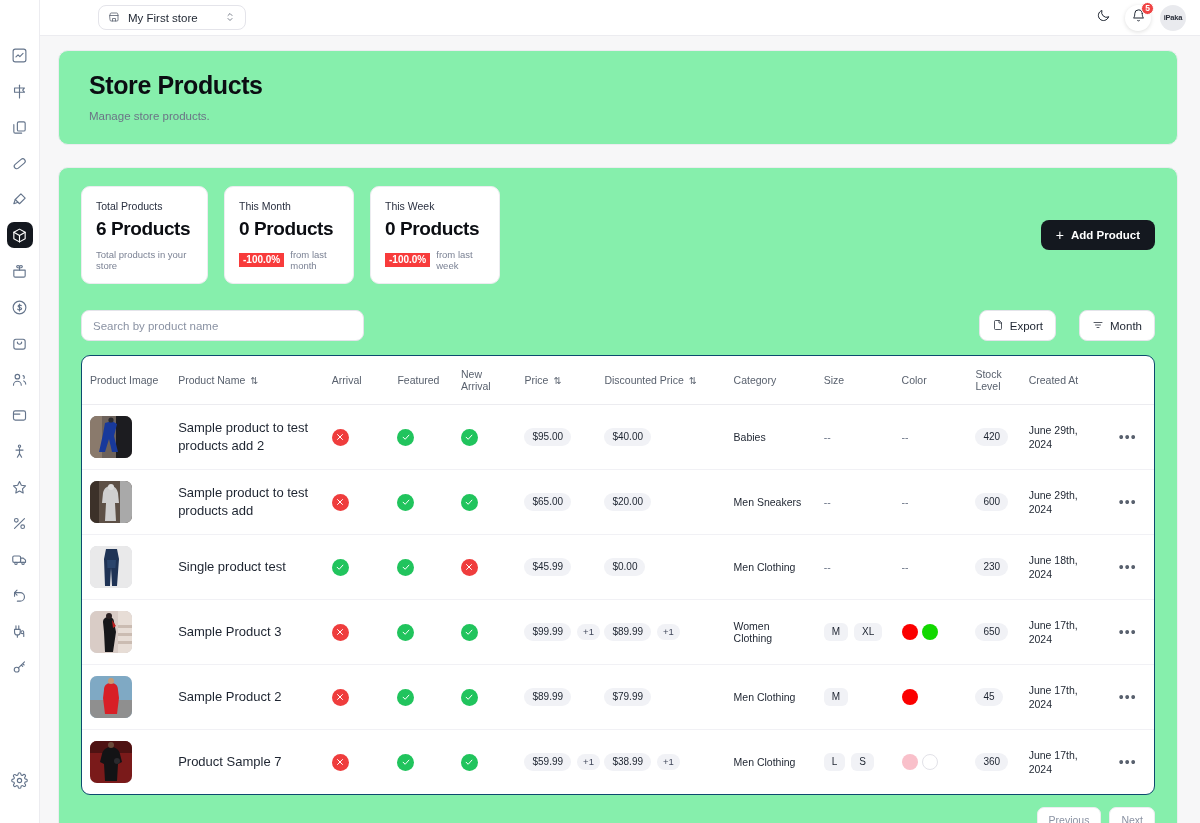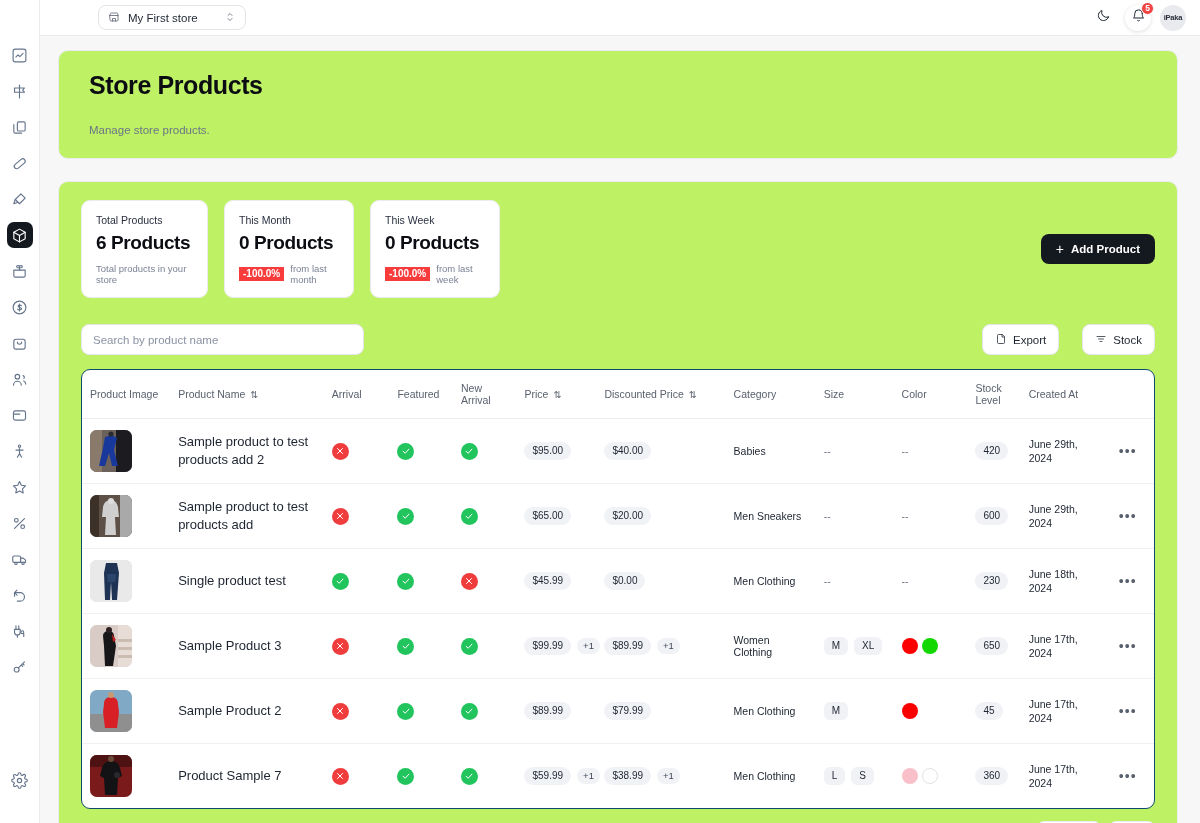--- a/index.html
+++ b/index.html
@@ -67,25 +67,25 @@
     width: 26px; height: 26px; border-radius: 50%;
     background: #e9eaee; display: flex; align-items: center; justify-content: center;
     font-size: 7.5px; font-weight: 700; color: #2a2f3a; letter-spacing: -.2px;
     overflow: hidden; cursor: pointer;
   }
 
   
   .content { flex: 1 1 auto; padding: 14px 22px 0 18px; overflow: hidden; }
 
   .card {
-    background: #bef264; border: 1px solid #ececf0; border-radius: 10px;
+    background: #86efac; border: 1px solid #ececf0; border-radius: 10px;
   }
   .page-head { padding: 20px 30px 22px 30px; margin-bottom: 22px; }
   .page-title { font-size: 25px; font-weight: 700; color: #0b0d12; letter-spacing: -.4px; }
-  .page-sub { font-size: 11.5px; color: #6b7486; margin-top: 24px; }
+  .page-sub { font-size: 11.5px; color: #6b7486; margin-top: 10px; }
 
   .panel { padding: 18px 22px 20px 22px; }
 
   
   .stats-row { display: flex; align-items: flex-start; gap: 16px; }
   .stat {
     border: 1px solid #ececf0; border-radius: 9px; background: #fff;
     padding: 13px 14px 12px 14px; min-height: 98px;
     display: flex; flex-direction: column;
   }
@@ -401,21 +401,21 @@
                   </svg>
               </span>
               <span>Export</span>
             </button>
             <button class="ghost-btn">
               <span>
                 <svg viewBox="0 0 24 24">
                     <path d="M4 7h16M7 12h10M10 17h4"></path>
                   </svg>
               </span>
-              <span>Stock</span>
+              <span>Month</span>
             </button>
           </div>
         </div>
 
         <div class="table-wrap">
           <table>
             <colgroup>
               <col style="width:86px">
                 <col style="width:150px">
                 <col style="width:64px">

